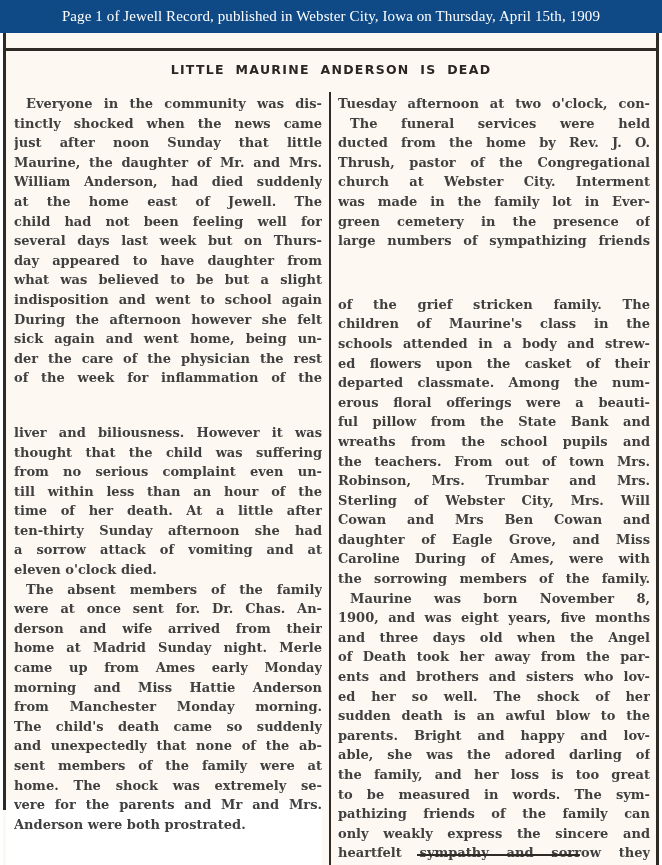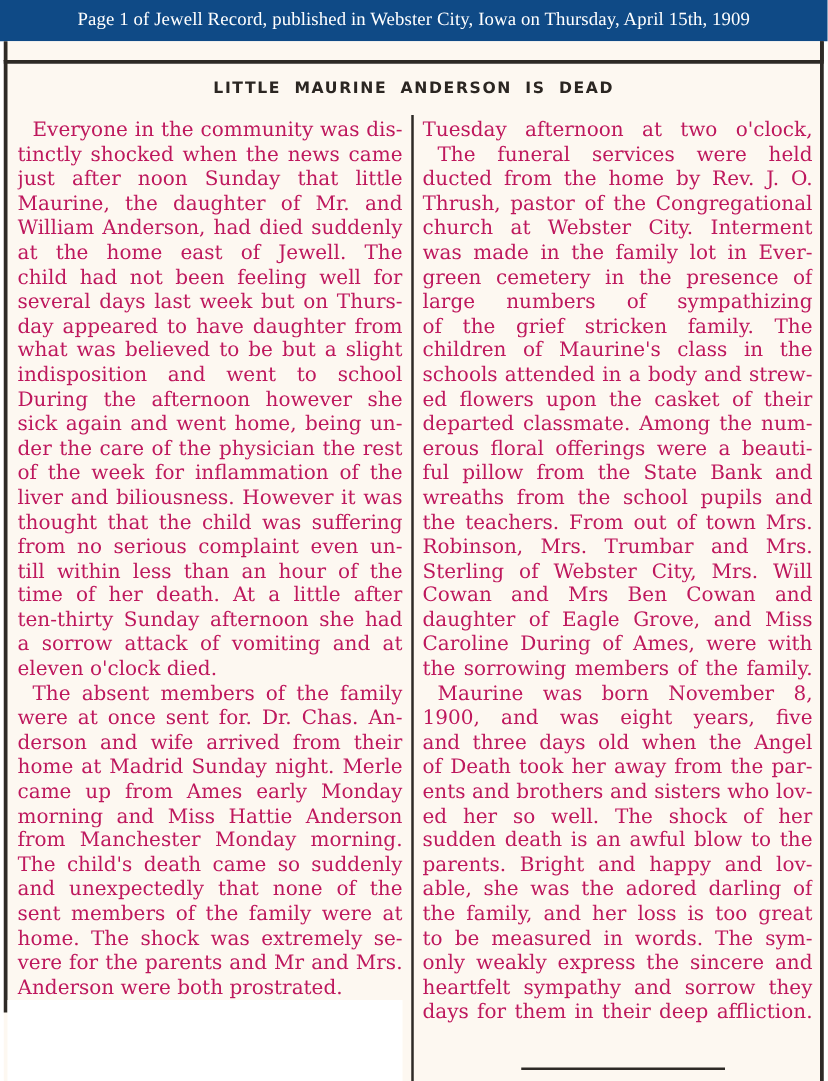--- a/index.html
+++ b/index.html
@@ -56,23 +56,24 @@
     font-family: "DejaVu Sans", sans-serif;
     font-weight: bold;
     font-size: 12.5px;
     letter-spacing: 1.3px;
     color: #2b2622;
     word-spacing: 5px;
   }
   .col {
     position: absolute; top: 94px;
     font-family: "DejaVu Serif", serif;
-    font-size: 16px;
+    font-size: 13px;
     line-height: 19.6px;
-    color: #be185d;
+    color: #404040;
+    font-weight: bold;
   }
   .col.left { left: 14px; width: 308px; }
   .col.right { left: 338px; width: 312px; }
   .line {
     display: block;
     white-space: nowrap;
     text-align: justify;
     text-align-last: justify;
     height: 19.6px;
     overflow: hidden;
@@ -110,21 +111,21 @@
     <span class="line" style="white-space: normal;">at the home east of Jewell. The</span>
     <span class="line" style="white-space: normal;">child had not been feeling well for</span>
     <span class="line" style="white-space: normal;">several days last week but on Thurs-</span>
     <span class="line" style="white-space: normal;">day appeared to have daughter from</span>
     <span class="line" style="white-space: normal;">what was believed to be but a slight</span>
     <span class="line" style="white-space: normal;">indisposition and went to school again</span>
     <span class="line" style="white-space: normal;">During the afternoon however she felt</span>
     <span class="line" style="white-space: normal;">sick again and went home, being un-</span>
     <span class="line" style="white-space: normal;">der the care of the physician the rest</span>
     <span class="line" style="white-space: normal;">of the week for inflammation of the</span>
-    <span class="line" style="white-space: normal;">liver and biliousness. However it was</span>
+    <span class="line" style="white-space: normal; margin-top: 35px;">liver and biliousness. However it was</span>
     <span class="line" style="white-space: normal;">thought that the child was suffering</span>
     <span class="line" style="white-space: normal;">from no serious complaint even un-</span>
     <span class="line" style="white-space: normal;">till within less than an hour of the</span>
     <span class="line" style="white-space: normal;">time of her death. At a little after</span>
     <span class="line" style="white-space: normal;">ten-thirty Sunday afternoon she had</span>
     <span class="line" style="white-space: normal;">a sorrow attack of vomiting and at</span>
     <span class="line last" style="white-space: normal;">eleven o'clock died.</span>
     <span class="line indent" style="white-space: normal;">The absent members of the family</span>
     <span class="line" style="white-space: normal;">were at once sent for. Dr. Chas. An-</span>
     <span class="line" style="white-space: normal;">derson and wife arrived from their</span>
@@ -141,21 +142,21 @@
   </div>
 <div class="col right" id="col-right">
     <span class="line" style="white-space: normal;">Tuesday afternoon at two o'clock, con-</span>
     <span class="line indent" style="white-space: normal;">The funeral services were held</span>
     <span class="line" style="white-space: normal;">ducted from the home by Rev. J. O.</span>
     <span class="line" style="white-space: normal;">Thrush, pastor of the Congregational</span>
     <span class="line" style="white-space: normal;">church at Webster City. Interment</span>
     <span class="line" style="white-space: normal;">was made in the family lot in Ever-</span>
     <span class="line" style="white-space: normal;">green cemetery in the presence of</span>
     <span class="line" style="white-space: normal;">large numbers of sympathizing friends</span>
-    <span class="line" style="white-space: normal;">of the grief stricken family. The</span>
+    <span class="line" style="white-space: normal; margin-top: 44px;">of the grief stricken family. The</span>
     <span class="line" style="white-space: normal;">children of Maurine's class in the</span>
     <span class="line" style="white-space: normal;">schools attended in a body and strew-</span>
     <span class="line" style="white-space: normal;">ed flowers upon the casket of their</span>
     <span class="line" style="white-space: normal;">departed classmate. Among the num-</span>
     <span class="line" style="white-space: normal;">erous floral offerings were a beauti-</span>
     <span class="line" style="white-space: normal;">ful pillow from the State Bank and</span>
     <span class="line" style="white-space: normal;">wreaths from the school pupils and</span>
     <span class="line" style="white-space: normal;">the teachers. From out of town Mrs.</span>
     <span class="line" style="white-space: normal;">Robinson, Mrs. Trumbar and Mrs.</span>
     <span class="line" style="white-space: normal;">Sterling of Webster City, Mrs. Will</span>
@@ -167,18 +168,19 @@
     <span class="line" style="white-space: normal;">1900, and was eight years, five months</span>
     <span class="line" style="white-space: normal;">and three days old when the Angel</span>
     <span class="line" style="white-space: normal;">of Death took her away from the par-</span>
     <span class="line" style="white-space: normal;">ents and brothers and sisters who lov-</span>
     <span class="line" style="white-space: normal;">ed her so well. The shock of her</span>
     <span class="line" style="white-space: normal;">sudden death is an awful blow to the</span>
     <span class="line" style="white-space: normal;">parents. Bright and happy and lov-</span>
     <span class="line" style="white-space: normal;">able, she was the adored darling of</span>
     <span class="line" style="white-space: normal;">the family, and her loss is too great</span>
     <span class="line" style="white-space: normal;">to be measured in words. The sym-</span>
+    <span class="line" style="white-space: normal;">pathizing friends of the family can</span>
     <span class="line" style="white-space: normal;">only weakly express the sincere and</span>
     <span class="line" style="white-space: normal;">heartfelt sympathy and sorrow they</span>
     <span class="line" style="white-space: normal;">days for them in their deep affliction.</span>
   </div>
 
 <div class="end-rule"></div>
 
 </body></html>

